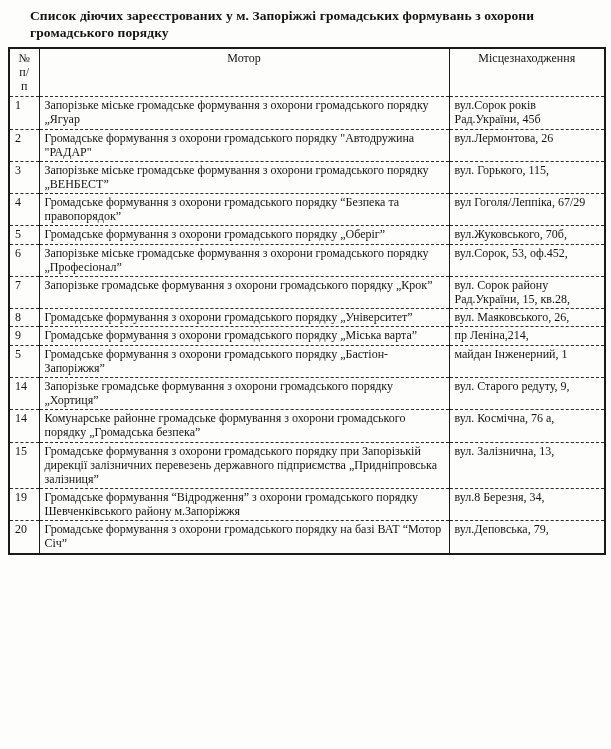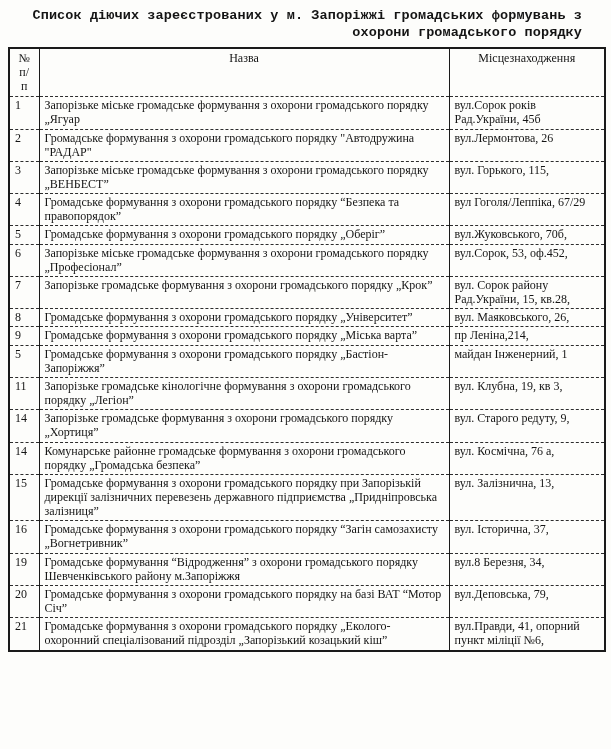--- a/index.html
+++ b/index.html
@@ -17,24 +17,23 @@
   .page {
     box-sizing: border-box;
     width: 611px;
     height: 749px;
     padding: 7px 7px 0 8px;
   }
   .doc-title {
     font-weight: bold;
     font-size: 13.5px;
     line-height: 1.25;
-    text-align: right;
+    text-align: left;
     margin: 1px 22px 5px 22px;
     letter-spacing: 0.1px;
-    font-family: Liberation Mono, monospace;
   }
   table.formations {
     width: 596px;
     table-layout: fixed;
     border-collapse: collapse;
     font-size: 12px;
     line-height: 1.18;
     border: 2px solid #1a1a1a;
   }
   col.c-num  { width: 30px; }
@@ -80,21 +79,21 @@
     <colgroup>
       <col class="c-num">
       <col class="c-name">
       <col class="c-loc">
     </colgroup>
     <thead>
       <tr>
         <th class="h-num">№
 п/
 п</th>
-        <th class="h-name">Назва</th>
+        <th class="h-name">Мотор</th>
         <th class="h-loc">Місцезнаходження</th>
       </tr>
     </thead>
     <tbody id="rows">
   <tr>
     <td class="cell-num">1</td>
     <td class="cell-name">Запорізьке міське громадське формування з охорони громадського порядку „Ягуар</td>
     <td class="cell-loc">вул.Сорок років Рад.України, 45б</td>
   </tr>
 
@@ -145,66 +144,51 @@
     <td class="cell-name">Громадське формування з охорони громадського порядку „Міська варта”</td>
     <td class="cell-loc">пр Леніна,214,</td>
   </tr>
 
   <tr>
     <td class="cell-num">5</td>
     <td class="cell-name">Громадське формування з охорони громадського порядку „Бастіон-Запоріжжя”</td>
     <td class="cell-loc">майдан Інженерний, 1</td>
   </tr>
 
-  <tr>
-    <td class="cell-num">11</td>
-    <td class="cell-name">Запорізьке громадське кінологічне формування з охорони громадського порядку „Легіон”</td>
-    <td class="cell-loc">вул. Клубна, 19, кв 3,</td>
-  </tr>
 
   <tr>
     <td class="cell-num">14</td>
     <td class="cell-name">Запорізьке громадське формування з охорони громадського порядку „Хортиця”</td>
     <td class="cell-loc">вул. Старого редуту, 9,</td>
   </tr>
 
 
   <tr>
     <td class="cell-num">14</td>
     <td class="cell-name">Комунарське районне громадське формування з охорони громадського порядку „Громадська безпека”</td>
     <td class="cell-loc">вул. Космічна, 76 а,</td>
   </tr>
 
   <tr>
     <td class="cell-num">15</td>
     <td class="cell-name">Громадське формування з охорони громадського порядку при Запорізькій дирекції залізничних перевезень державного підприємства „Придніпровська залізниця”</td>
     <td class="cell-loc">вул. Залізнична, 13,</td>
   </tr>
 
-  <tr>
-    <td class="cell-num">16</td>
-    <td class="cell-name">Громадське формування з охорони громадського порядку “Загін самозахисту „Вогнетривник”</td>
-    <td class="cell-loc">вул. Історична, 37,</td>
-  </tr>
 
 
 
   <tr>
     <td class="cell-num">19</td>
     <td class="cell-name">Громадське формування “Відродження” з охорони громадського порядку Шевченківського району м.Запоріжжя</td>
     <td class="cell-loc">вул.8 Березня, 34,</td>
   </tr>
 
   <tr>
     <td class="cell-num">20</td>
     <td class="cell-name">Громадське формування  з охорони громадського порядку на базі ВАТ “Мотор Січ”</td>
     <td class="cell-loc">вул.Деповська, 79,</td>
   </tr>
 
-  <tr>
-    <td class="cell-num">21</td>
-    <td class="cell-name">Громадське формування з охорони громадського порядку „Еколого-охоронний спеціалізований підрозділ „Запорізький козацький кіш”</td>
-    <td class="cell-loc">вул.Правди, 41, опорний пункт міліції №6,</td>
-  </tr>
 </tbody>
   </table>
 
 </div>
 
 </body></html>

